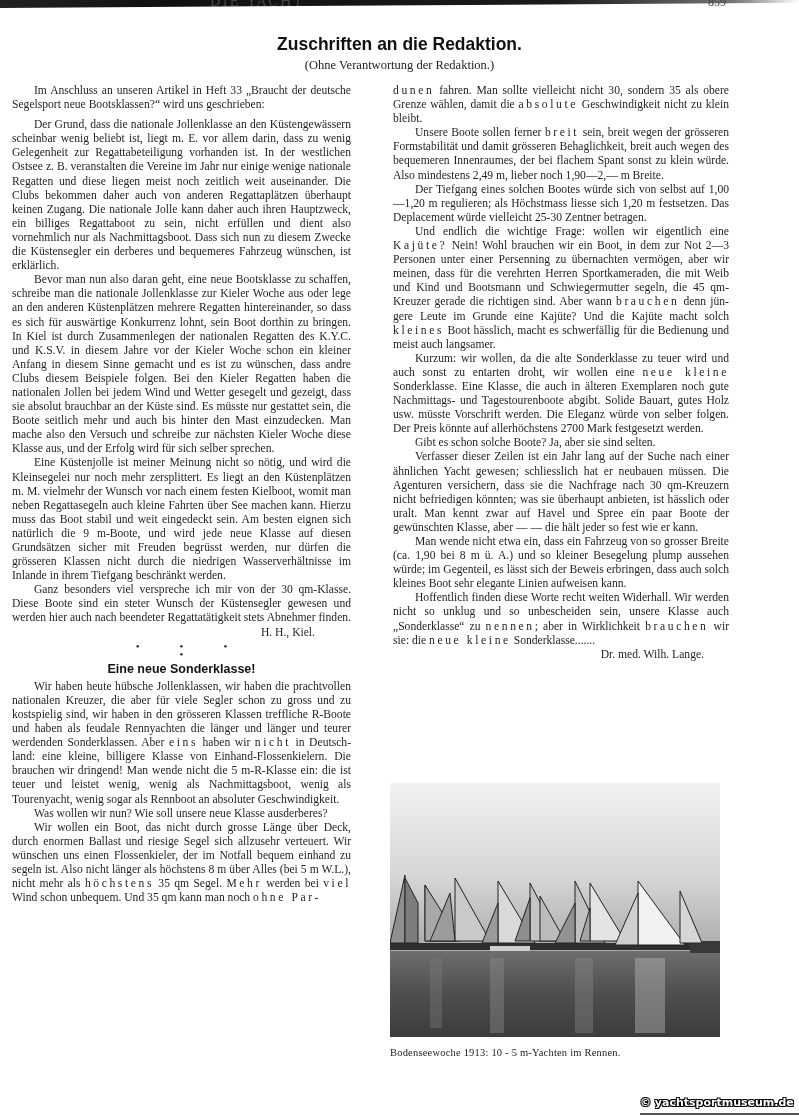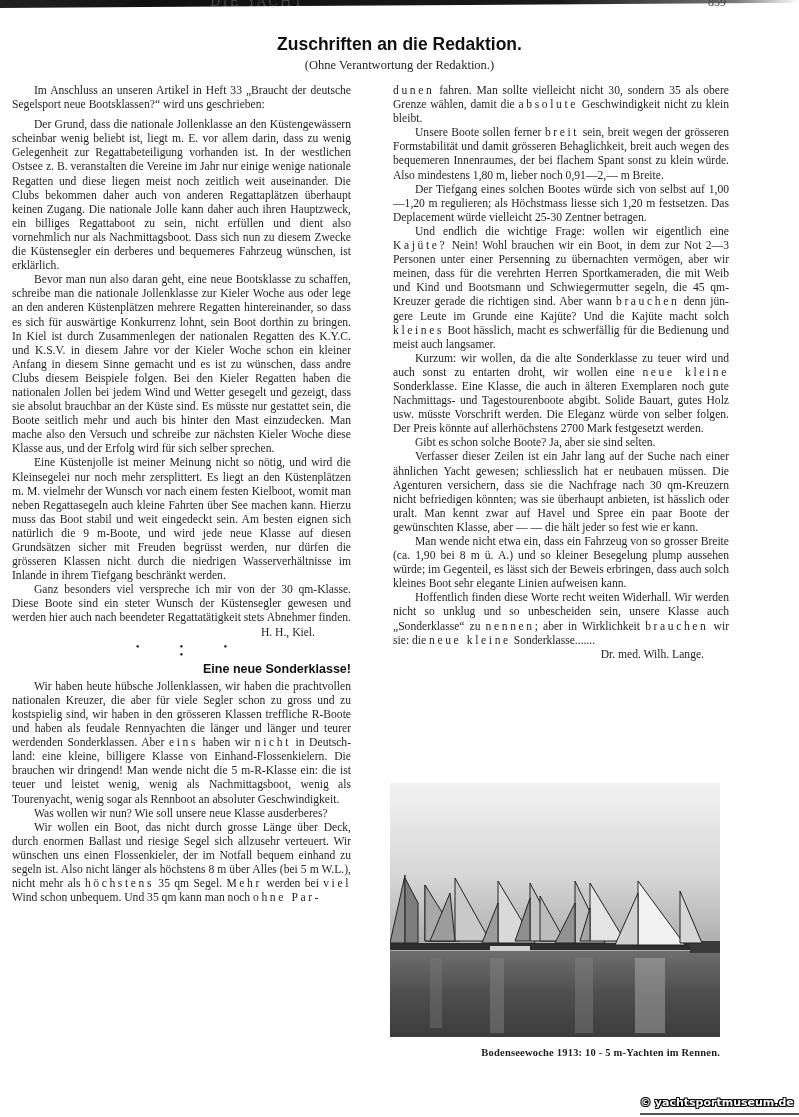--- a/index.html
+++ b/index.html
@@ -39,30 +39,30 @@
   .col p.noindent { text-indent: 0; }
   .gap { height: 6px; }
   .spaced { letter-spacing: 2.6px; }
   .sig { display: flex; justify-content: space-between; }
   .sig .sig-name { margin-right: 36px; }
   .stars {
     text-align: center; font-size: 11px; line-height: 8px; margin: 2px 0 0 0;
   }
   .stars .row1 span { margin: 0 20px; }
   .section-title {
-    text-align: right; font-family: "Liberation Sans", "DejaVu Sans", sans-serif;
+    text-align: center; font-family: "Liberation Sans", "DejaVu Sans", sans-serif;
     font-weight: bold; font-size: 12.5px; margin: 4px 0 4px 0; color: #111;
   }
   .photo {
     position: absolute; left: 390px; top: 783px; width: 330px; height: 254px;
     overflow: hidden; background: #d8d8d8;
   }
   .caption {
-    position: absolute; left: 390px; width: 330px; top: 1047px; text-align: right;
-    font-size: 10.5px; font-weight: bold; color: #222; letter-spacing: 0.2px;
+    position: absolute; left: 390px; width: 330px; top: 1047px; text-align: left;
+    font-size: 10.5px; font-weight: normal; color: #222; letter-spacing: 0.2px;
   }
   .watermark {
     position: absolute; left: 640px; top: 1096px; font-size: 11px;
     font-family: "DejaVu Sans", sans-serif; font-weight: bold; color: #fff;
     text-shadow: 0 0 1px #000, 0 0 1px #000, 1px 1px 0 #000, -1px -1px 0 #000, 1px -1px 0 #000, -1px 1px 0 #000;
   }
   .bottomline {
     position: absolute; left: 640px; top: 1113px; width: 159px; height: 2px; background: #555;
   }
 </style>
@@ -92,21 +92,21 @@
     <div>•</div>
   </div>
   <div class="section-title">Eine neue Sonderklasse!</div>
   <p><span>Wir haben heute hübsche Jollenklassen, wir haben die prachtvollen nationalen Kreuzer, die aber für viele Segler schon zu gross und zu kostspielig sind, wir haben in den grösseren Klassen treffliche R-Boote und haben als feudale Rennyachten die länger und länger und teurer werdenden Sonderklassen. Aber </span><span class="spaced">eins</span><span> haben wir </span><span class="spaced">nicht</span><span> in Deutsch­land: eine kleine, billigere Klasse von Einhand-Flossen­kielern. Die brauchen wir dringend! Man wende nicht die 5 m-R-Klasse ein: die ist teuer und leistet wenig, wenig als Nachmittagsboot, wenig als Tourenyacht, wenig sogar als Rennboot an absoluter Geschwindigkeit.</span></p>
   <p>Was wollen wir nun? Wie soll unsere neue Klasse aus­derberes?</p>
   <p><span>Wir wollen ein Boot, das nicht durch grosse Länge über Deck, durch enormen Ballast und riesige Segel sich allzusehr verteuert. Wir wünschen uns einen Flossenkieler, der im Not­fall bequem einhand zu segeln ist. Also nicht länger als höchstens 8 m über Alles (bei 5 m W.L.), nicht mehr als </span><span class="spaced">höchstens</span><span> 35 qm Segel. </span><span class="spaced">Mehr</span><span> werden bei </span><span class="spaced">viel</span><span> Wind schon unbequem. Und 35 qm kann man noch </span><span class="spaced">ohne Par-</span></p>
 </div>
 
 <div class="col col-right">
   <p class="noindent"><span class="spaced">dunen</span><span> fahren. Man sollte vielleicht nicht 30, sondern 35 als obere Grenze wählen, damit die </span><span class="spaced">absolute</span><span> Geschwin­digkeit nicht zu klein bleibt.</span></p>
-  <p><span>Unsere Boote sollen ferner </span><span class="spaced">breit</span><span> sein, breit wegen der grösseren Formstabilität und damit grösseren Behaglich­keit, breit auch wegen des bequemeren Innenraumes, der bei flachem Spant sonst zu klein würde. Also mindestens 1,80 m, lieber noch 0,91—2,— m Breite.</span></p>
+  <p><span>Unsere Boote sollen ferner </span><span class="spaced">breit</span><span> sein, breit wegen der grösseren Formstabilität und damit grösseren Behaglich­keit, breit auch wegen des bequemeren Innenraumes, der bei flachem Spant sonst zu klein würde. Also mindestens 2,49 m, lieber noch 1,90—2,— m Breite.</span></p>
   <p>Der Tiefgang eines solchen Bootes würde sich von selbst auf 1,00—1,20 m regulieren; als Höchstmass liesse sich 1,20 m festsetzen. Das Deplacement würde vielleicht 25-30 Zentner betragen.</p>
   <p><span>Und endlich die wichtige Frage: wollen wir eigentlich eine </span><span class="spaced">Kajüte?</span><span> Nein! Wohl brauchen wir ein Boot, in dem zur Not 2—3 Personen unter einer Persenning zu über­nachten vermögen, aber wir meinen, dass für die verehrten Herren Sportkameraden, die mit Weib und Kind und Boots­mann und Schwiegermutter segeln, die 45 qm-Kreuzer ge­rade die richtigen sind. Aber wann </span><span class="spaced">brauchen</span><span> denn jün­gere Leute im Grunde eine Kajüte? Und die Kajüte macht solch </span><span class="spaced">kleines</span><span> Boot hässlich, macht es schwerfällig für die Bedienung und meist auch langsamer.</span></p>
   <p><span>Kurzum: wir wollen, da die alte Sonderklasse zu teuer wird und auch sonst zu entarten droht, wir wollen eine </span><span class="spaced">neue kleine</span><span> Sonderklasse. Eine Klasse, die auch in älte­ren Exemplaren noch gute Nachmittags- und Tagestouren­boote abgibt. Solide Bauart, gutes Holz usw. müsste Vor­schrift werden. Die Eleganz würde von selber folgen. Der Preis könnte auf allerhöchstens 2700 Mark festgesetzt werden.</span></p>
   <p>Gibt es schon solche Boote? Ja, aber sie sind selten.</p>
   <p>Verfasser dieser Zeilen ist ein Jahr lang auf der Suche nach einer ähnlichen Yacht gewesen; schliesslich hat er neu­bauen müssen. Die Agenturen versichern, dass sie die Nach­frage nach 30 qm-Kreuzern nicht befriedigen könnten; was sie überhaupt anbieten, ist hässlich oder uralt. Man kennt zwar auf Havel und Spree ein paar Boote der gewünschten Klasse, aber — — die hält jeder so fest wie er kann.</p>
   <p>Man wende nicht etwa ein, dass ein Fahrzeug von so grosser Breite (ca. 1,90 bei 8 m ü. A.) und so kleiner Bese­gelung plump aussehen würde; im Gegenteil, es lässt sich der Beweis erbringen, dass auch solch kleines Boot sehr elegante Linien aufweisen kann.</p>
   <p><span>Hoffentlich finden diese Worte recht weiten Widerhall. Wir werden nicht so unklug und so unbescheiden sein, unsere Klasse auch „Sonderklasse“ zu </span><span class="spaced">nennen</span><span>; aber in Wirklichkeit </span><span class="spaced">brauchen</span><span> wir sie: die </span><span class="spaced">neue kleine</span><span> Son­derklasse.......</span></p>
   <div class="sig">
     <span></span>
     <span class="sig-name" style="margin-right:25px">Dr. med. Wilh. Lange.</span>

